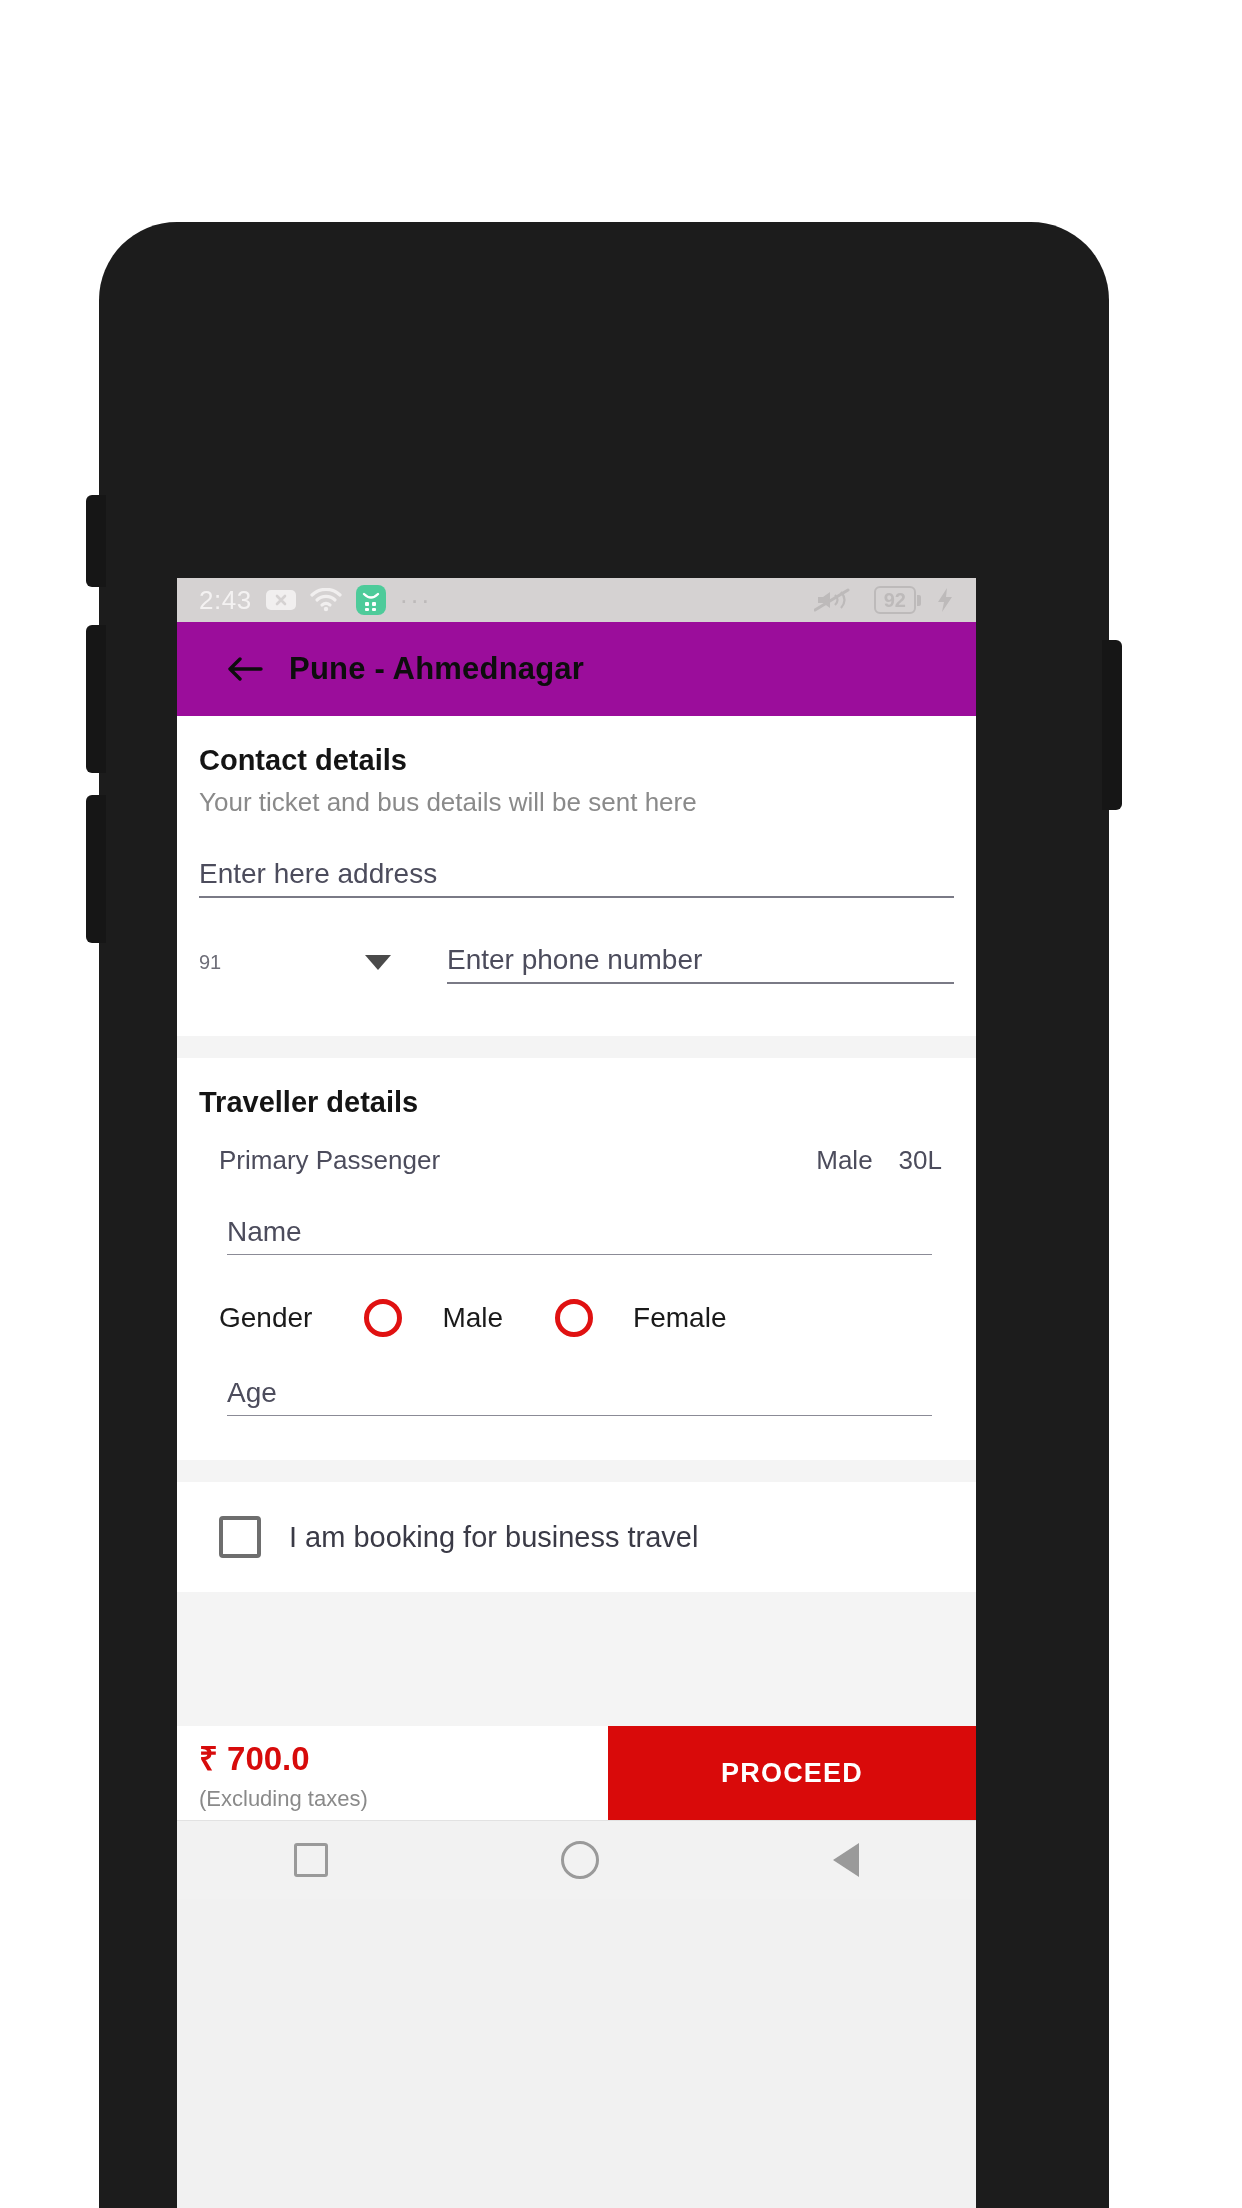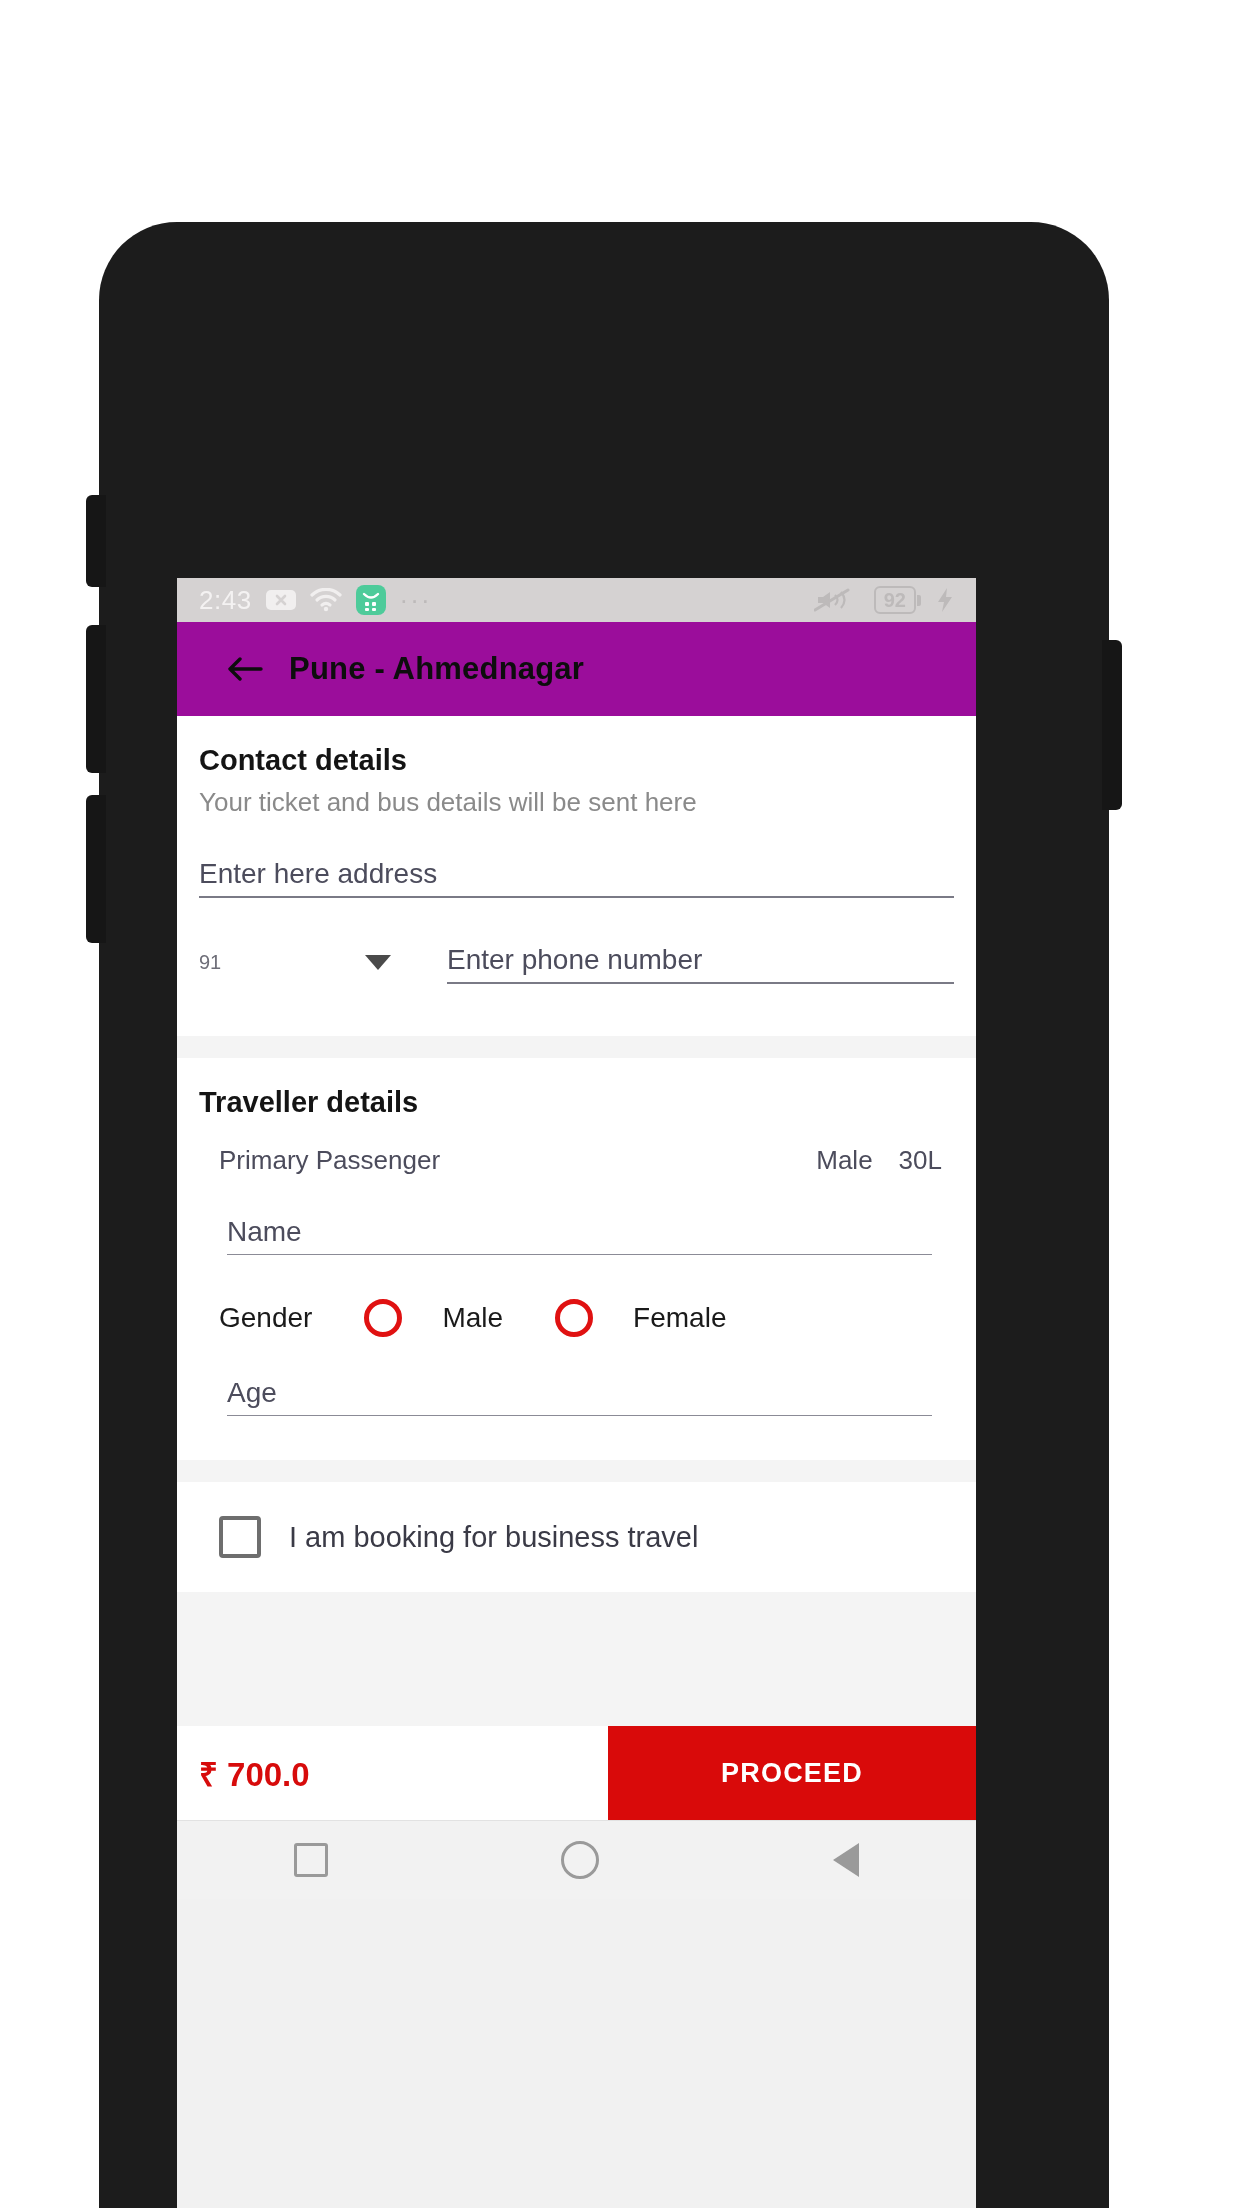--- a/index.html
+++ b/index.html
@@ -449,20 +449,21 @@
       <div id="business-card">
         <span id="business-checkbox"></span>
         <span id="business-label">I am booking for business travel</span>
       </div>
 
       <div id="filler"></div>
 
       <div id="bottom-bar">
         <div id="fare-block">
           <span id="fare-amount">₹ 700.0</span>
+          <span id="fare-note">(Excluding taxes)</span>
         </div>
         <button id="proceed-button">PROCEED</button>
       </div>
 
       <div id="nav-bar">
         <span id="nav-square"></span>
         <span id="nav-circle"></span>
         <span id="nav-triangle"></span>
       </div>
 

